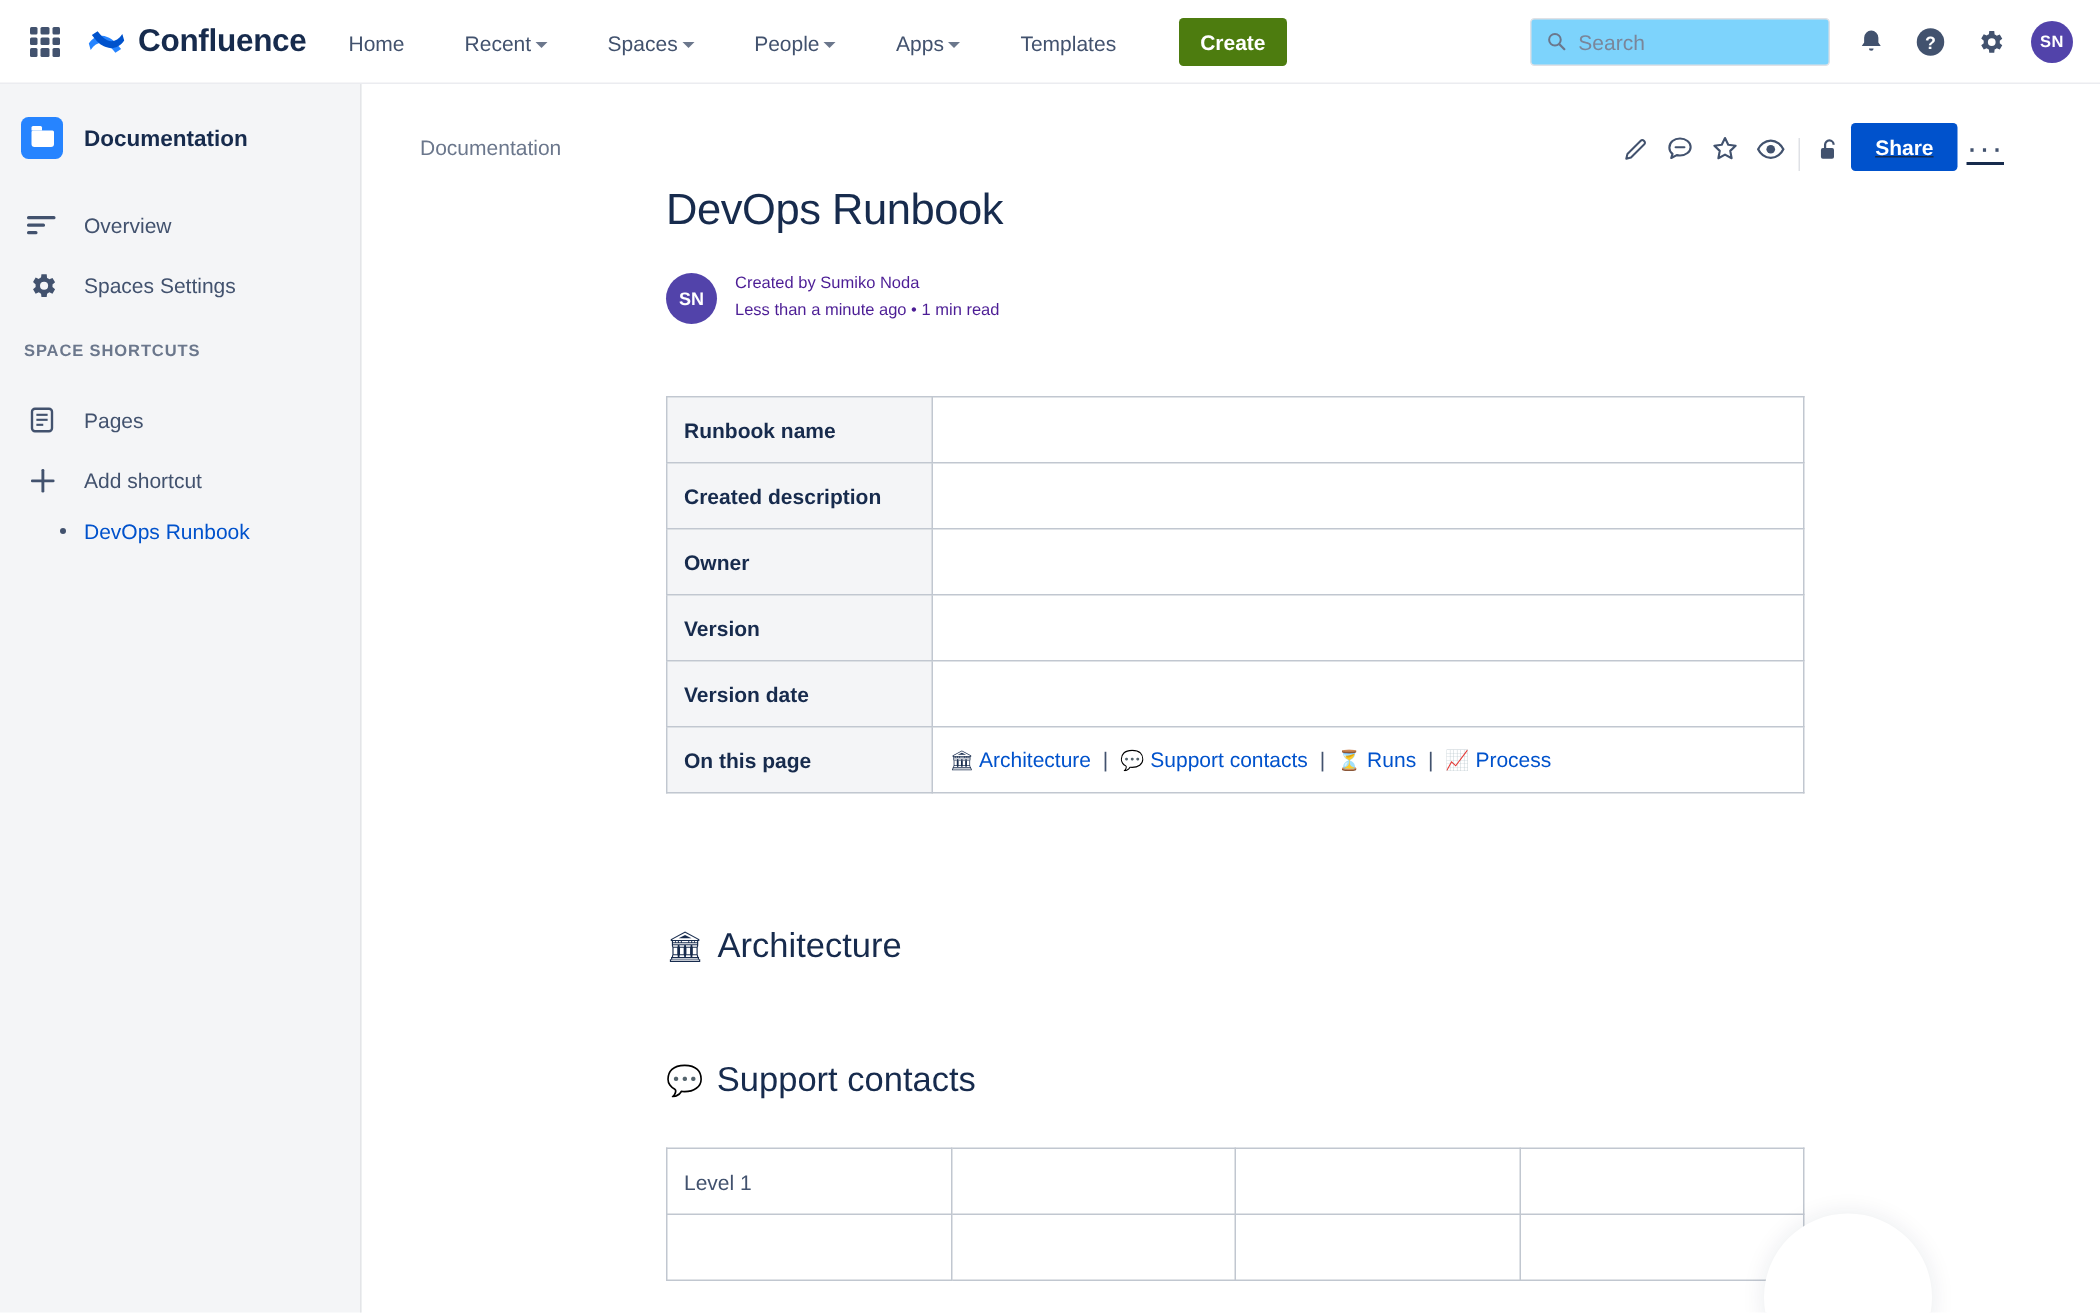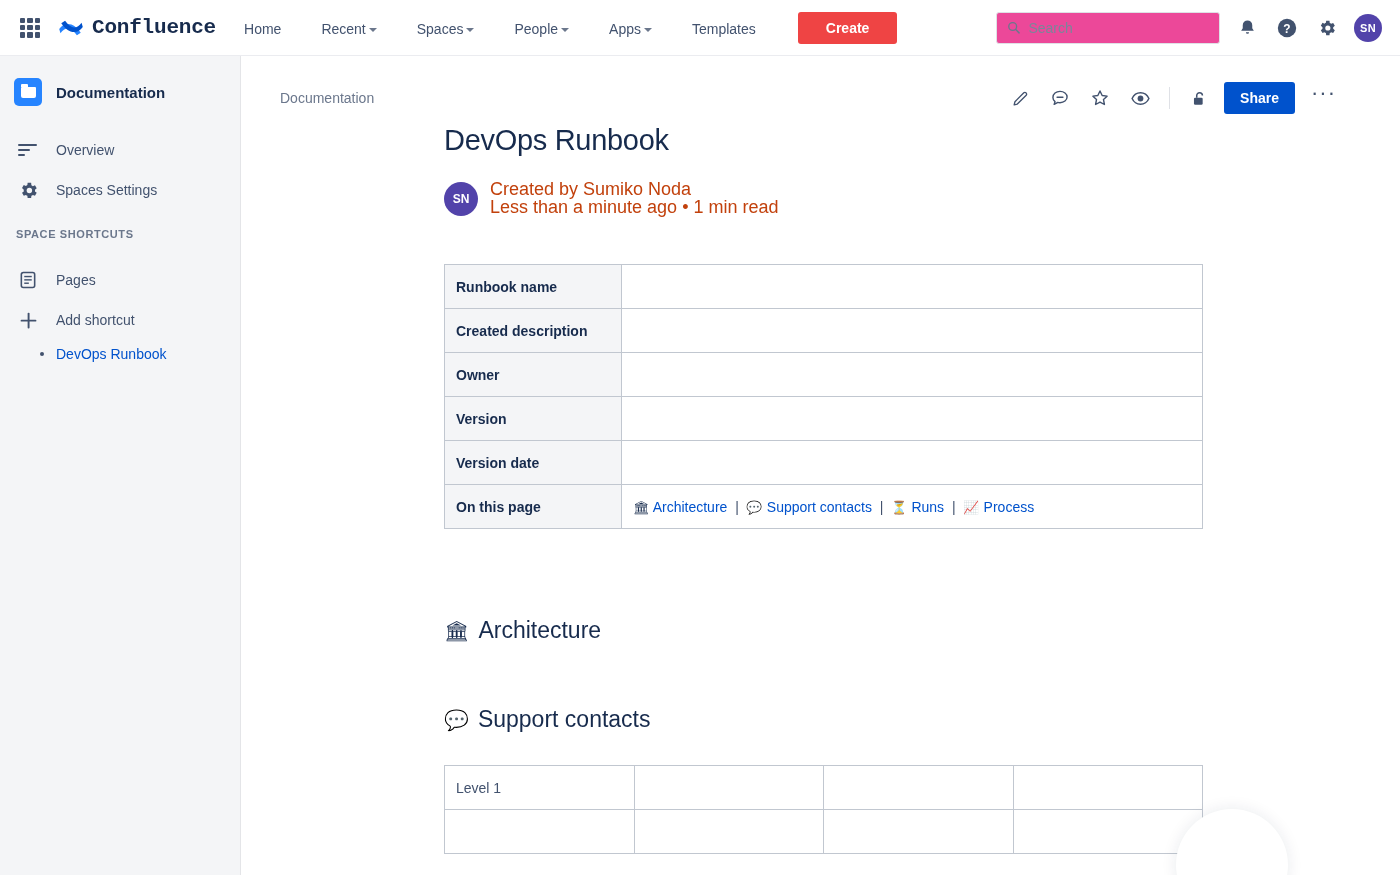--- a/index.html
+++ b/index.html
@@ -23,53 +23,53 @@
   .appswitcher {
     width: 24px; height: 24px; margin-left: 18px;
     display: grid; grid-template-columns: repeat(3, 1fr);
     grid-template-rows: repeat(3, 1fr); gap: 2px;
     padding: 2px; cursor: pointer;
   }
   .appswitcher i { background: #42526e; border-radius: 1px; display: block; }
 
   .brand {
     display: flex; align-items: center; gap: 8px;
-    margin-left: 16px; cursor: pointer; font-family: Liberation Mono, monospace;
+    margin-left: 16px; cursor: pointer;
   }
   .brand-logo { width: 26px; height: 26px; }
   .brand-name {
     font-size: 21px; font-weight: 600; color: #172b4d;
     letter-spacing: -0.2px;
   }
 
   .nav-items { display: flex; align-items: flex-end; margin-left: 18px; gap: 20px; }
   .nav-item {
     display: flex; align-items: center; gap: 3px;
     font-size: 14px; color: #42526e;
     padding: 7px 10px; border-radius: 3px; cursor: pointer;
     white-space: nowrap;
   }
   .caret {
     width: 0; height: 0; position: relative; top: 1px;
     border-left: 4px solid transparent; border-right: 4px solid transparent;
     border-top: 4.5px solid #6b778c;
   }
   .create-btn {
-    background: #ef4444; color: #fff; font-size: 14px; font-weight: 700;
-    padding: 8px 28px; border-radius: 3px; border: none;
+    background: #4d7c0f; color: #fff; font-size: 14px; font-weight: 700;
+    padding: 8px 14px; border-radius: 3px; border: none;
     margin-left: 12px; cursor: pointer; font-family: inherit;
   }
 
   .nav-right {
     margin-left: auto; display: flex; align-items: center;
     gap: 14px; margin-right: 18px;
   }
   .searchbox {
-    width: 224px; height: 32px; border: 1px solid #dfe1e6;
-    border-radius: 3px; background: #ec4899;
+    width: 200px; height: 32px; border: 1px solid #dfe1e6;
+    border-radius: 3px; background: #7dd3fc;
     display: flex; align-items: center; gap: 8px; padding: 0 10px;
     cursor: text;
   }
   .searchbox input {
     border: none; outline: none; font-size: 14px; color: #172b4d;
     font-family: inherit; background: transparent; width: 100%;
   }
   .searchbox input::placeholder { color: #7a869a; }
   .icon-btn {
     width: 26px; height: 26px; display: flex;
@@ -141,21 +141,21 @@
     position: absolute; top: 56px; left: 242px;
     width: 1158px; height: 819px;
     background: #fff; overflow: hidden;
   }
   .page-toolbar {
     display: flex; align-items: center;
     padding: 26px 58px 0 38px;
   }
   .breadcrumb { font-size: 14px; color: #6b778c; cursor: pointer; }
   .toolbar-actions {
-    margin-left: auto; display: flex; align-items: center; gap: 10px;
+    margin-left: auto; display: flex; align-items: flex-end;  text-decoration: underline;
   }
   .tb-ico {
     width: 30px; height: 30px; display: flex;
     align-items: center; justify-content: center;
     border-radius: 3px; cursor: pointer;
   }
   .tb-divider { width: 1px; height: 22px; background: #dfe1e6; margin: 0 4px; }
   .share-btn {
     background: #0052cc; color: #fff; font-size: 14px; font-weight: 600;
     padding: 8px 16px; border-radius: 3px; border: none;
@@ -170,21 +170,21 @@
   .page-title {
     font-size: 29px; font-weight: 500; color: #172b4d;
     letter-spacing: -0.3px;
   }
   .byline { display: flex; align-items: center; gap: 12px; margin-top: 24px; }
   .byline-avatar {
     width: 34px; height: 34px; border-radius: 50%;
     background: #5243aa; color: #fff; font-size: 12px; font-weight: 700;
     display: flex; align-items: center; justify-content: center;
   }
-  .byline-text { font-size: 18px; color: #c2410c; line-height: 17.5px; }
+  .byline-text { font-size: 11px; color: #4c1d95; line-height: 17.5px; }
 
   
   table { border-collapse: collapse; table-layout: fixed; }
   .info-table { width: 759px; margin-top: 48px; border-radius: 18px; }
   .info-table td {
     border: 1px solid #c1c7d0; padding: 11px 11px;
     font-size: 14px; vertical-align: middle; height: 44px;
   }
   .info-table td.label {
     width: 177px; background: #f4f5f7;

